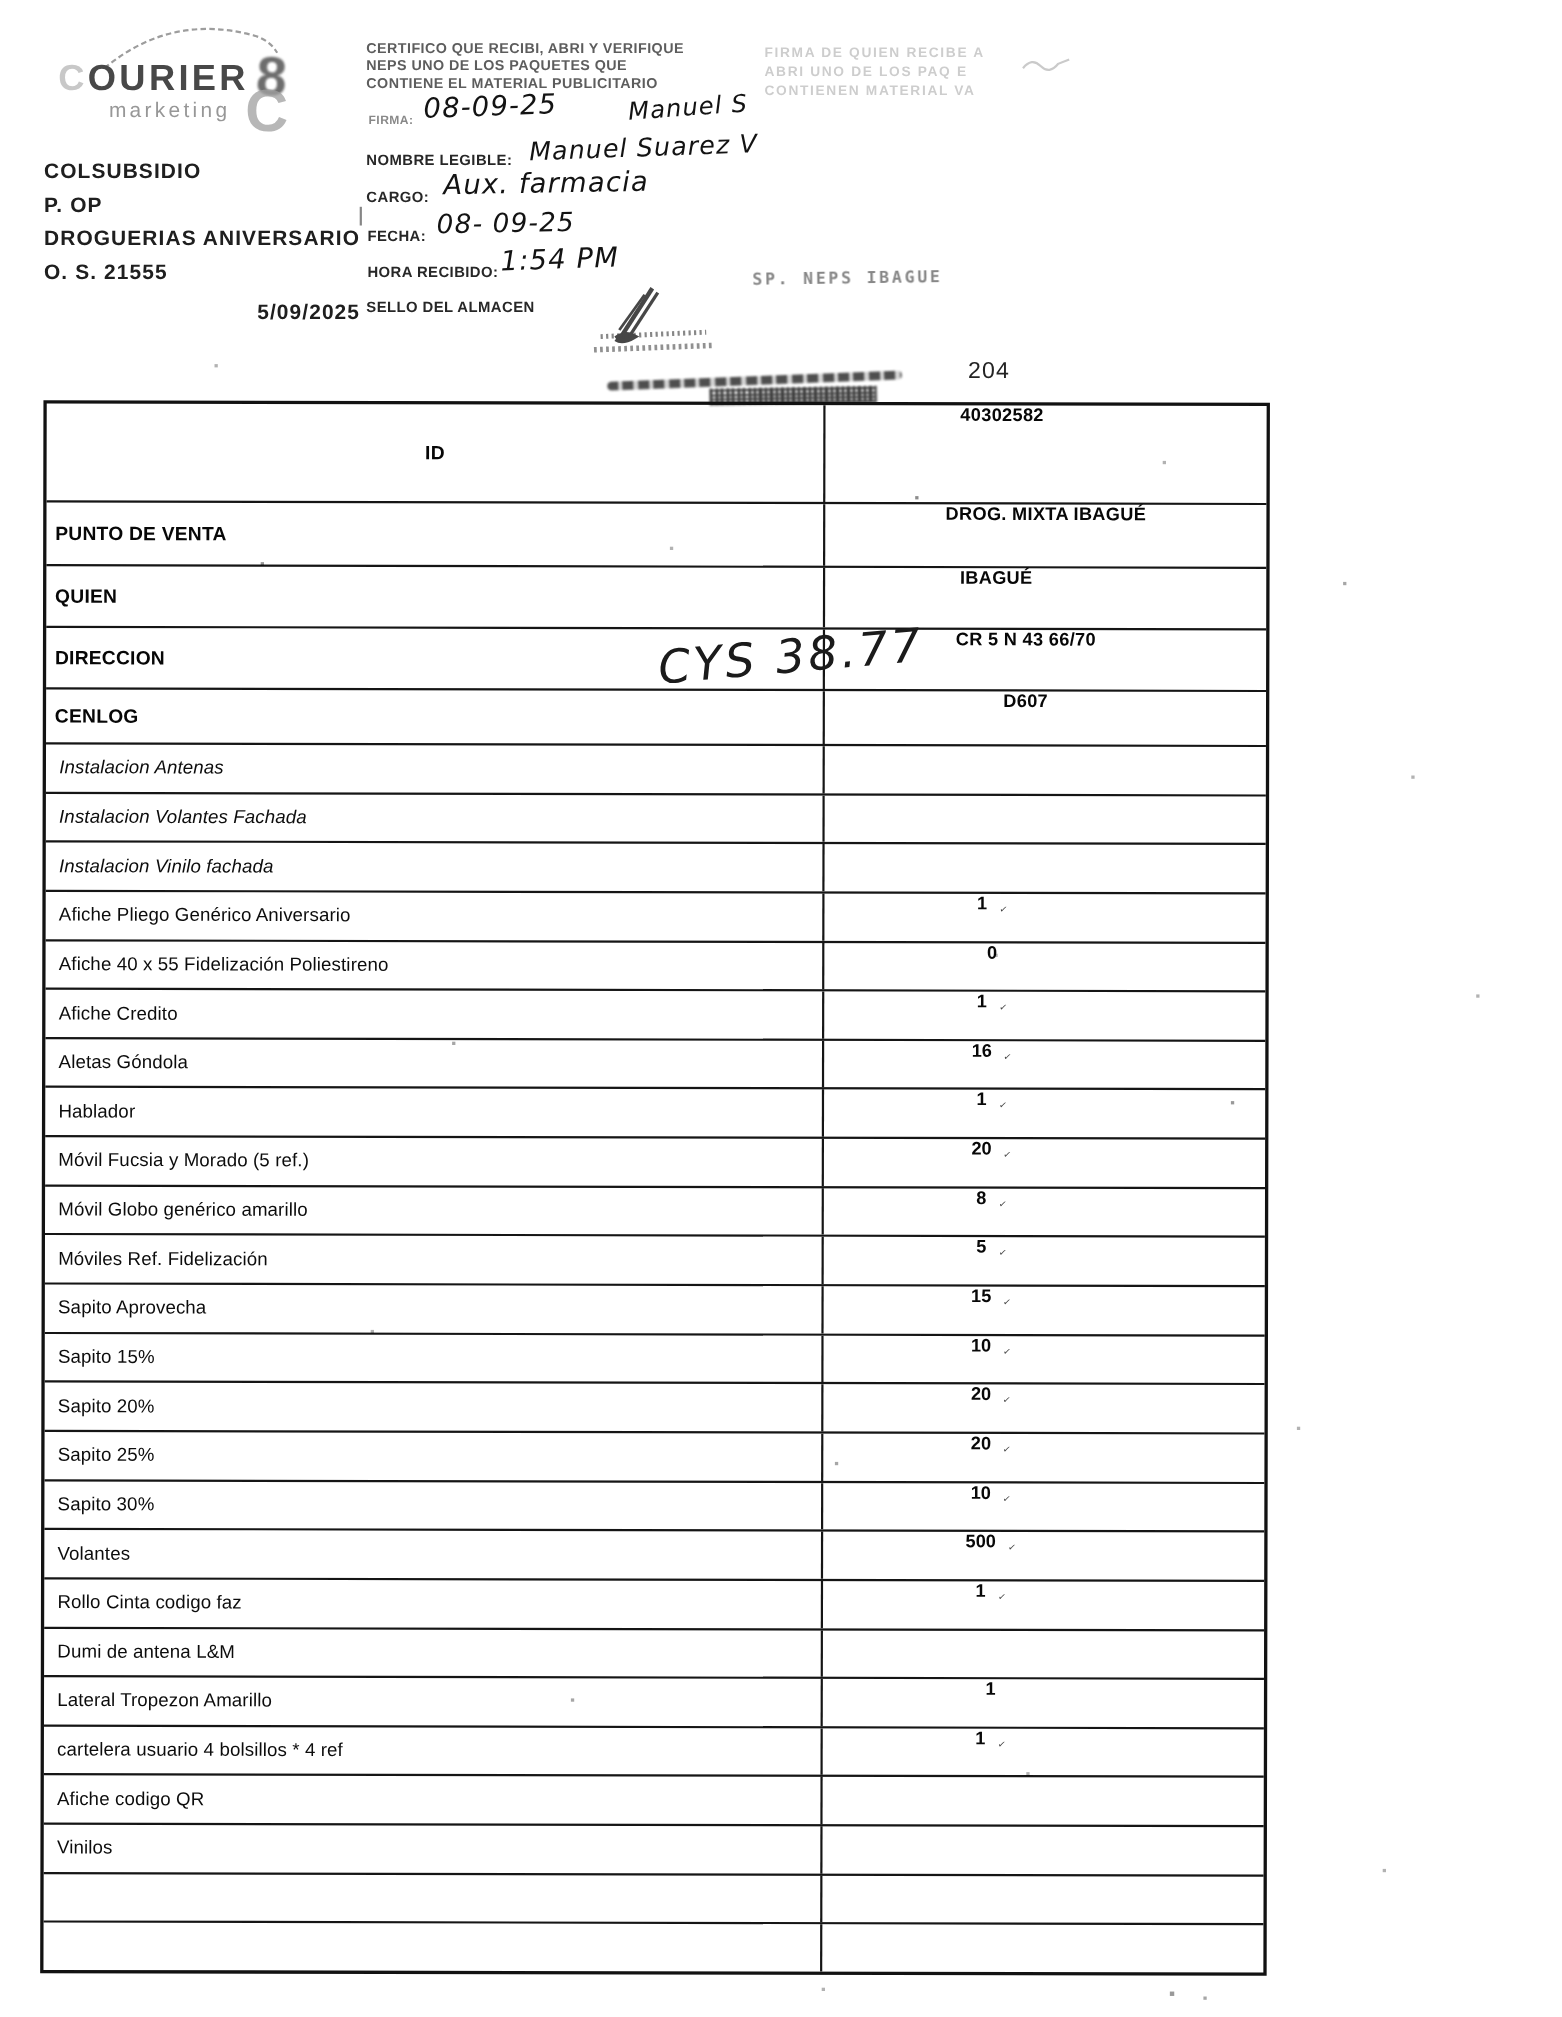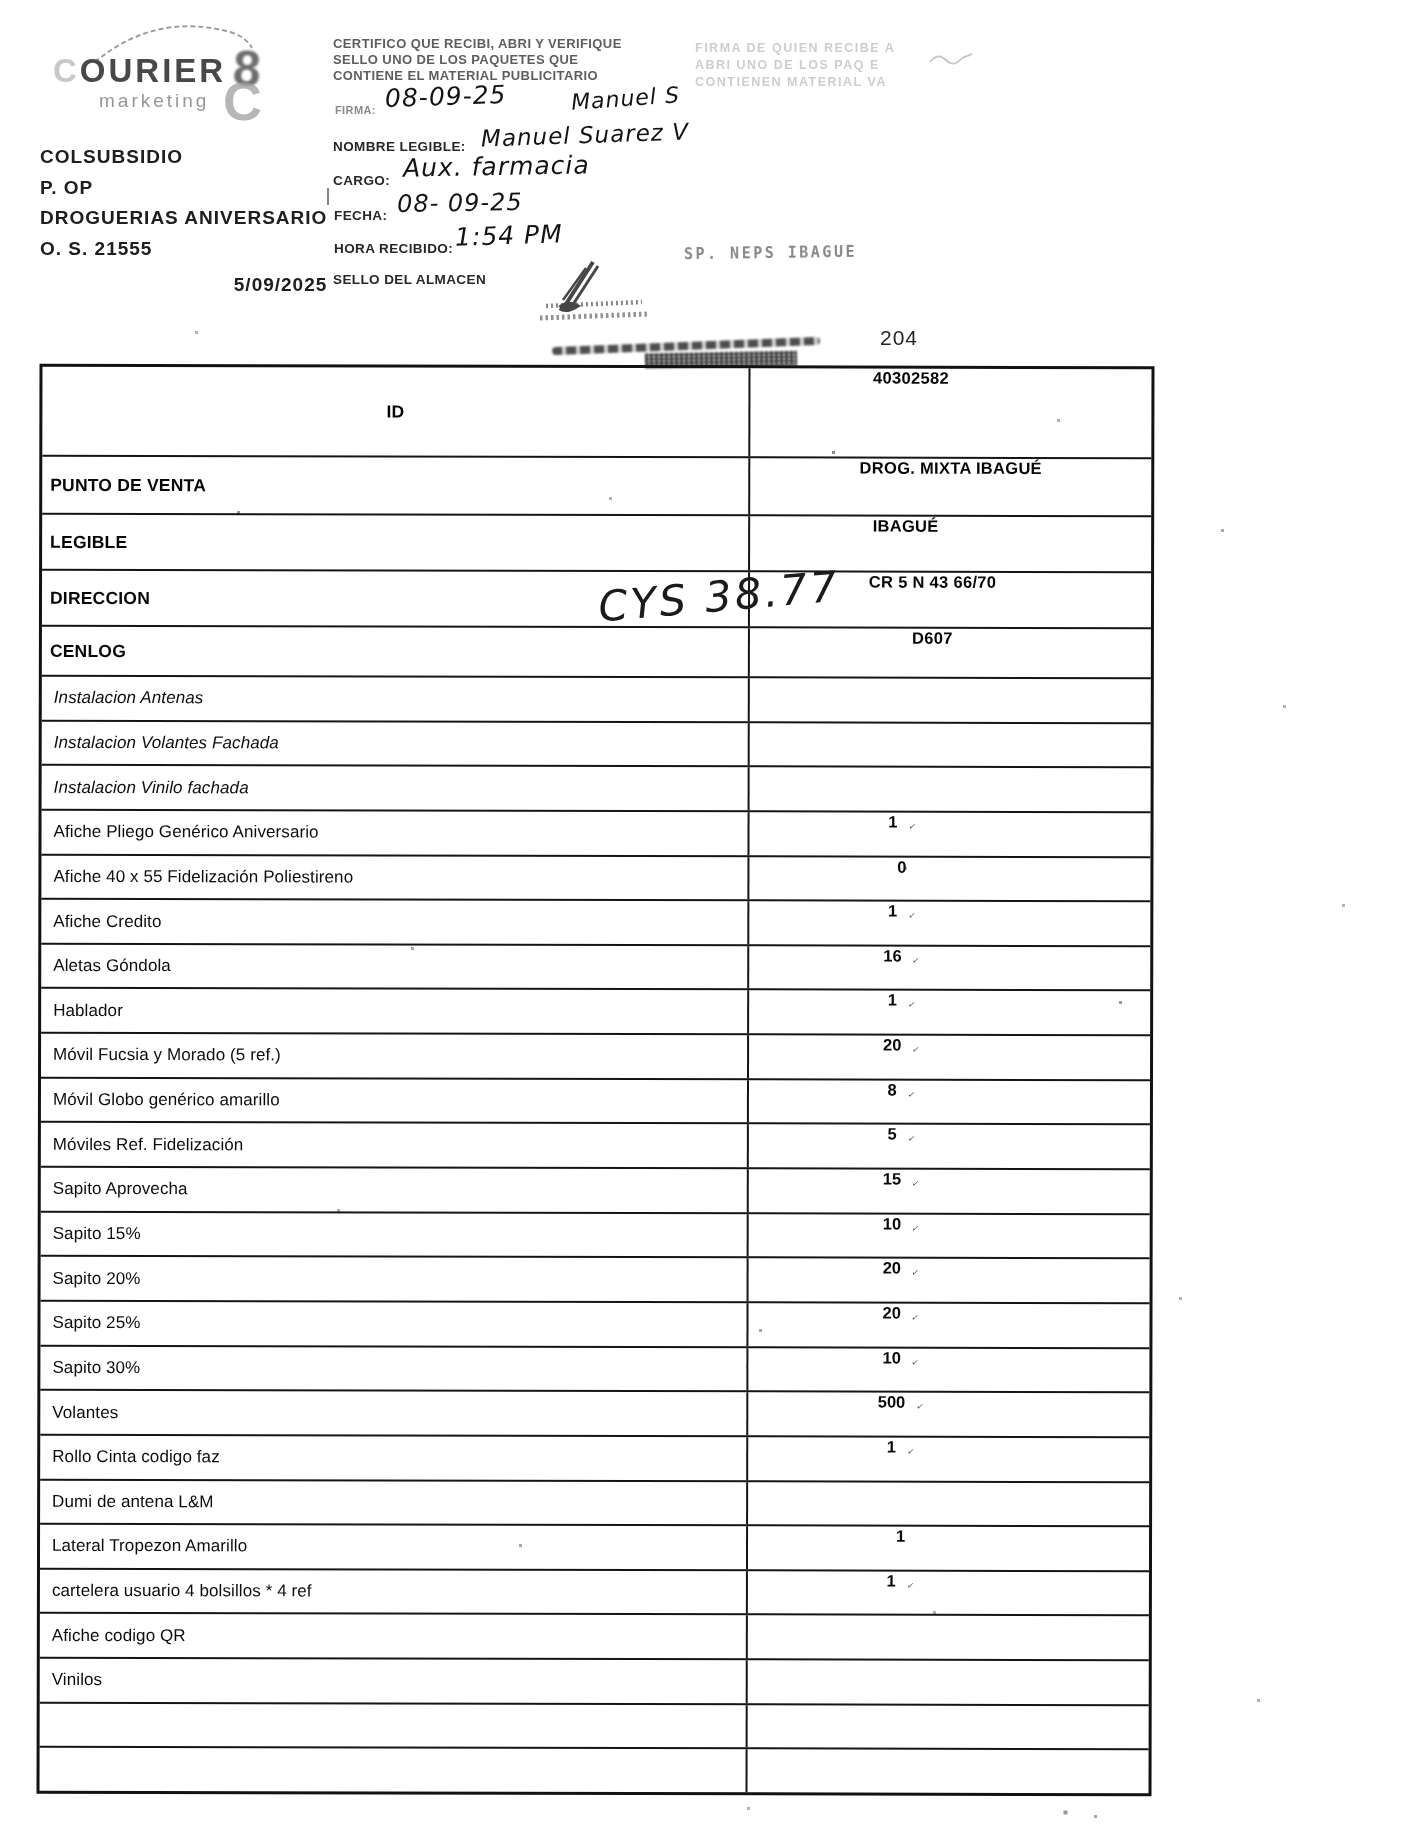--- a/index.html
+++ b/index.html
@@ -132,21 +132,21 @@
   <div class="order">
     <div class="oline">COLSUBSIDIO</div>
     <div class="oline">P. OP</div>
     <div class="oline">DROGUERIAS ANIVERSARIO</div>
     <div class="oline">O. S. 21555</div>
     <div class="odate">5/09/2025</div>
   </div>
 
   <div class="cert">
     <div class="stmt">CERTIFICO QUE RECIBI, ABRI Y VERIFIQUE</div>
-    <div class="stmt">SELLO UNO DE LOS PAQUETES QUE</div>
+    <div class="stmt">NEPS UNO DE LOS PAQUETES QUE</div>
     <div class="stmt">CONTIENE EL MATERIAL PUBLICITARIO</div>
 
     <div class="cf f0l"><span class="cl">FIRMA:</span></div>
     <div class="cf f0v hw">08-09-25</div>
     <div class="cf hw" style="left:238px;top:50px;font-size:22px;transform:rotate(-4deg);">Manuel S</div>
 
     <div class="cf f1l"><span class="cl">NOMBRE LEGIBLE:</span></div>
     <div class="cf f1v hw">Manuel Suarez V</div>
 
     <div class="cf f2l"><span class="cl">CARGO:</span></div>
@@ -202,21 +202,21 @@
       <div class="row row-pdv">
         <div class="cell-l">
             <span class="ilabel">PUNTO DE VENTA</span>
           </div>
         <div class="cell-r">
             <span class="ival">DROG. MIXTA IBAGUÉ</span>
           </div>
       </div>
       <div class="row row-ciu">
         <div class="cell-l">
-            <span class="ilabel">LEGIBLE</span>
+            <span class="ilabel">QUIEN</span>
           </div>
         <div class="cell-r">
             <span class="ival off45">IBAGUÉ</span>
           </div>
       </div>
       <div class="row row-dir">
         <div class="cell-l">
             <span class="ilabel">DIRECCION</span>
           </div>
         <div class="cell-r">

